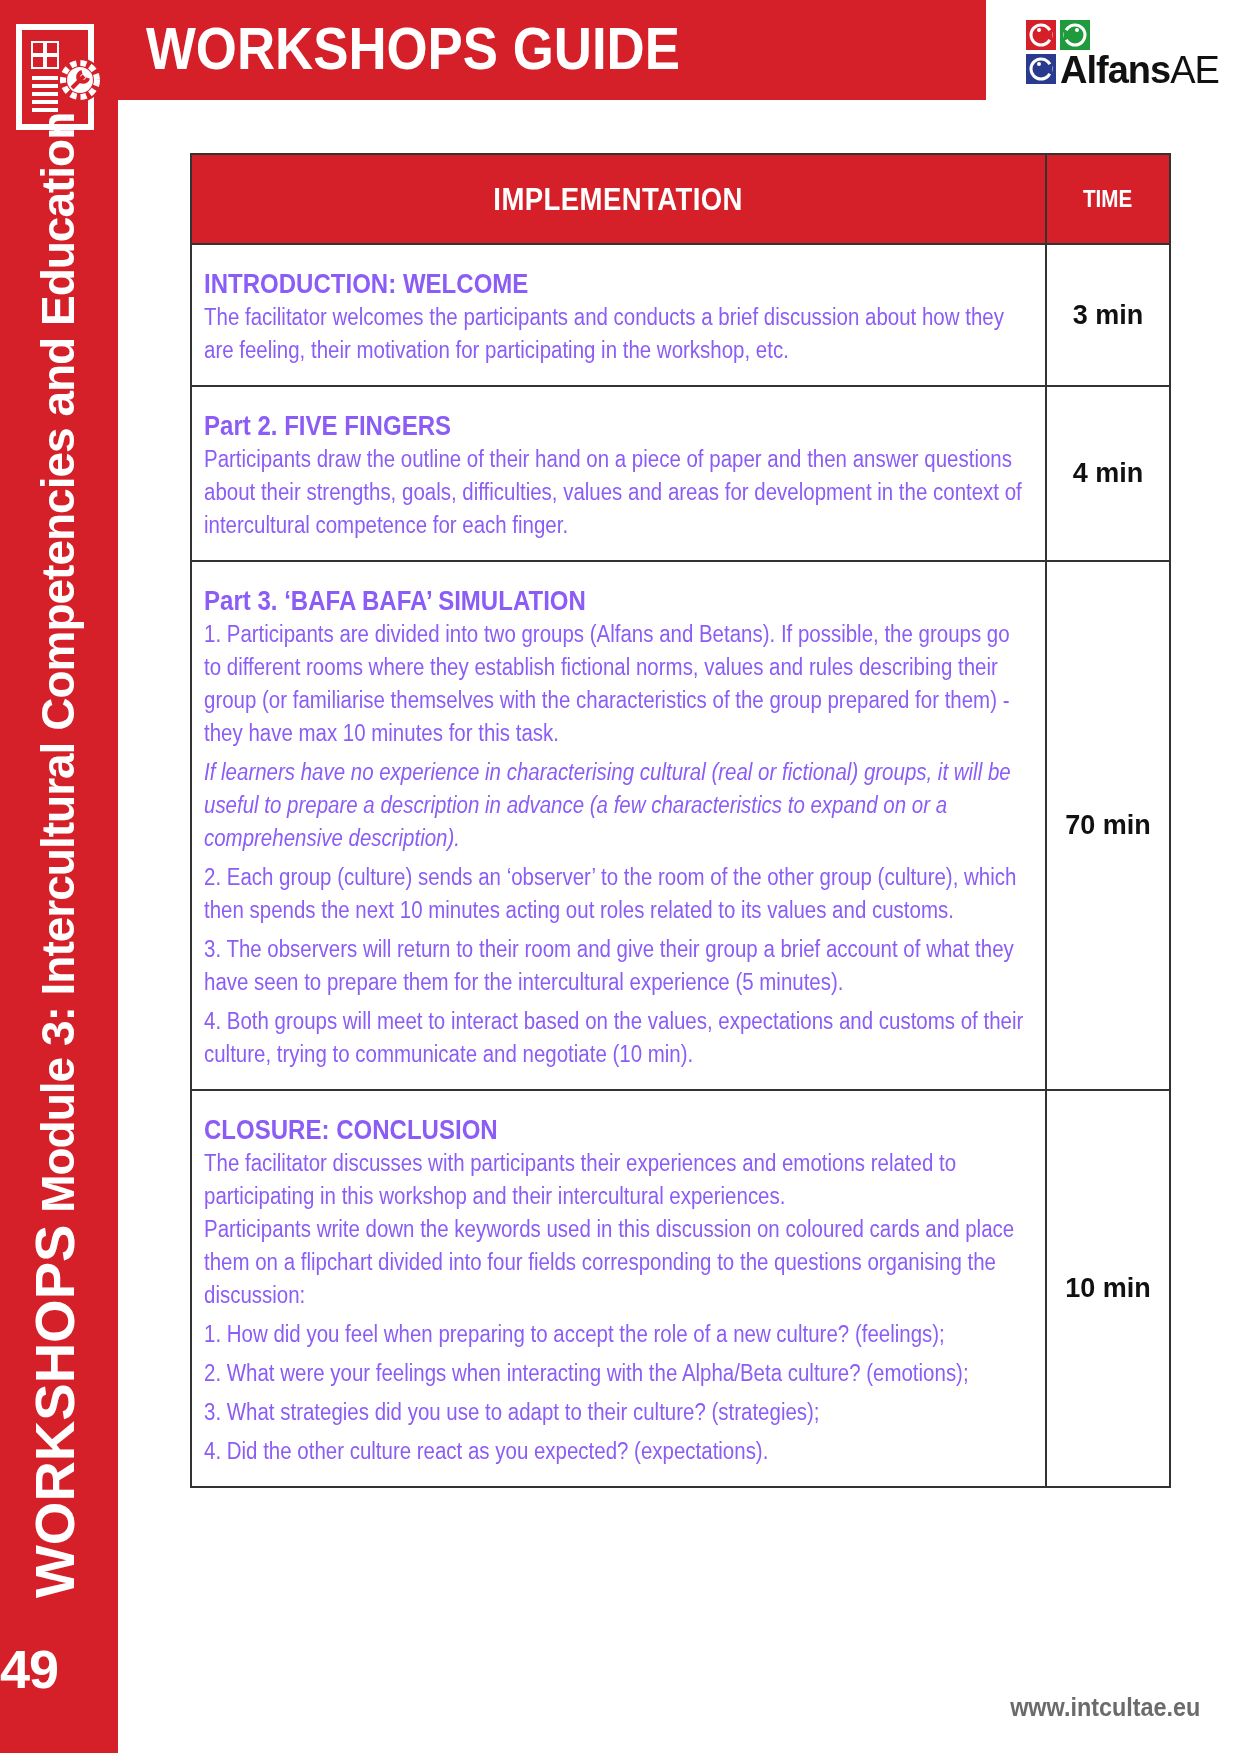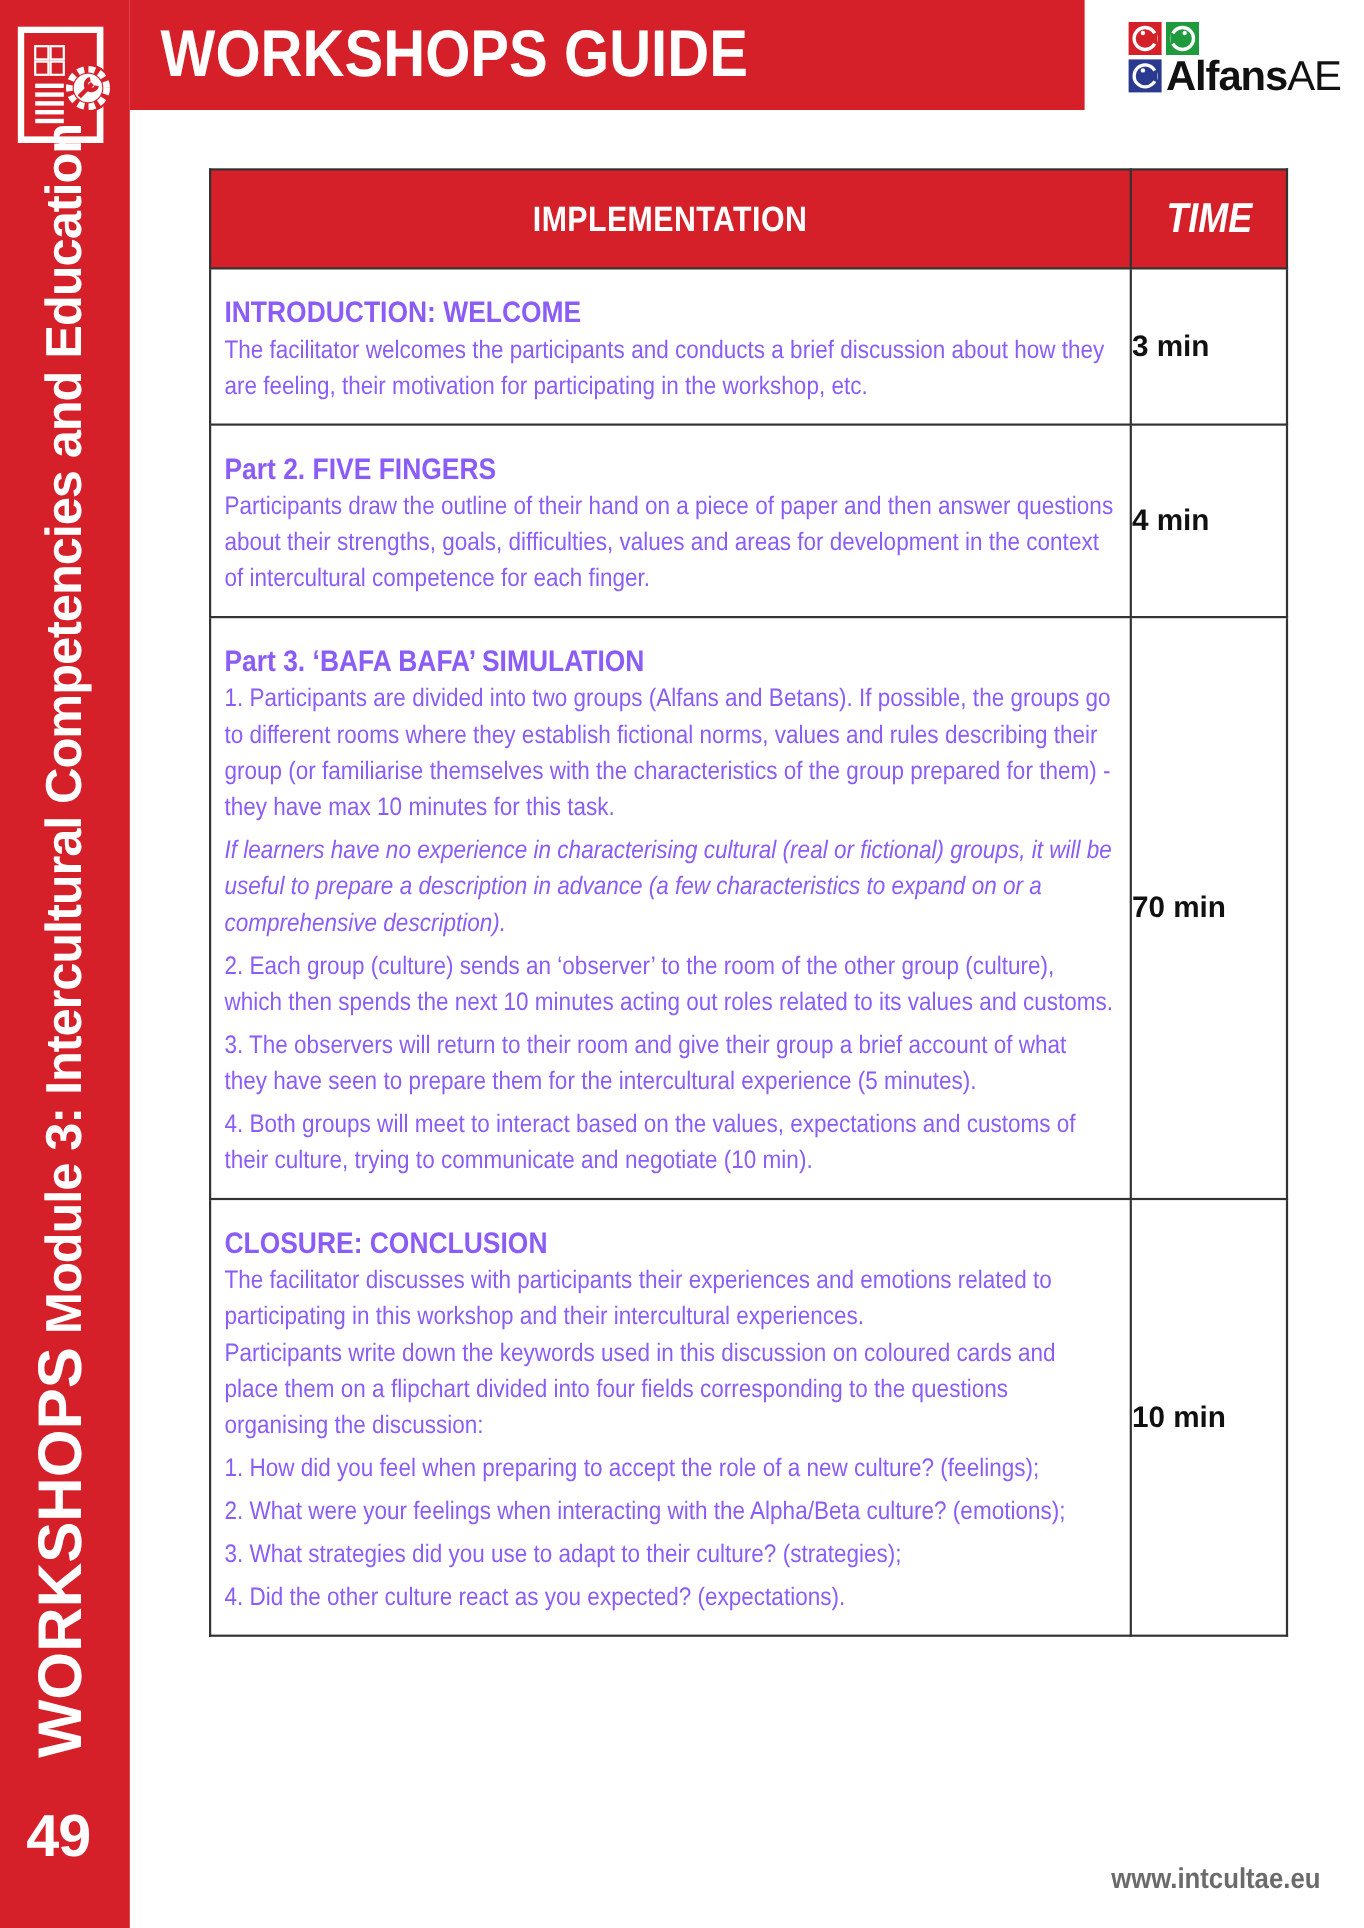--- a/index.html
+++ b/index.html
@@ -13,21 +13,21 @@
     }
     .side-title {
       position: absolute; left: 20px; top: 1598px;
       transform-origin: 0 0; transform: rotate(-90deg);
       white-space: nowrap; color: #ffffff;
       font-family: "Liberation Sans", sans-serif; font-weight: bold;
       font-size: 46px; line-height: 70px; letter-spacing: -1px;
     }
     .side-title .big { font-size: 56px; letter-spacing: 0px; }
     .page-number {
-      position: absolute; left: 0; top: 1638px; width: 106px; text-align: center;
+      position: absolute; left: 0; top: 1638px; width: 106px; 
       color: #ffffff; font-weight: bold; font-size: 54px; letter-spacing: -1px;
     }
 
     
     .header-band {
       position: absolute; left: 118px; top: 0; width: 868px; height: 100px;
       background: #d52029;
     }
     .header-title {
       position: absolute; left: 146px; top: 14px;
@@ -56,28 +56,28 @@
     
     .impl-table {
       position: absolute; left: 190px; top: 153px; width: 981px;
       border-collapse: collapse;
     }
     .impl-table td, .impl-table th { border: 2.5px solid #333; vertical-align: middle; }
     .impl-table th {
       background: #d52029; color: #fff; height: 90px; font-weight: bold;
     }
     .th-impl { font-size: 32px; letter-spacing: 0.5px; }
-    .th-time { width: 142px; font-size: 38px; font-style: italic; }
+    .th-time { width: 124px; font-size: 24px; }
     .th-inner { display: inline-block; transform: scaleX(0.86); }
     .col-desc {
       padding: 22px 12px 18px 12px;
       font-size: 23px; line-height: 33px; color: #8b5cf6;
     }
     .col-time {
-      text-align: left; font-weight: bold; font-size: 27px; color: #111;
+      text-align: center; font-weight: bold; font-size: 27px; color: #111;
     }
     .cond { display: block; transform: scaleX(0.89); transform-origin: 0 0; width: 112%; }
     .sec-head { font-weight: bold; font-size: 27px; line-height: 34px; display: block; }
     .para { display: block; }
     .para.gap { margin-top: 6px; }
     .para.italic { font-style: italic; }
 
     .footer-url {
       position: absolute; right: 40px; top: 1692px;
       color: #6b6b6b; font-weight: bold; font-size: 26px;

